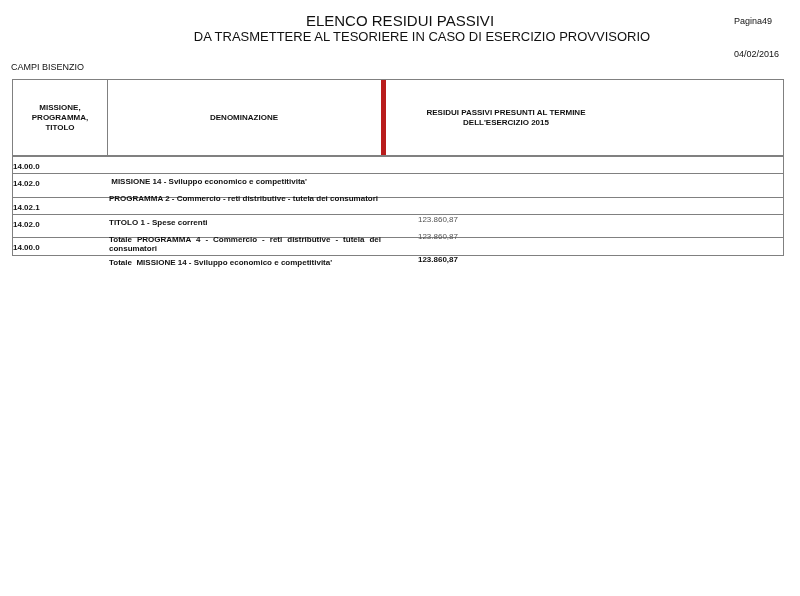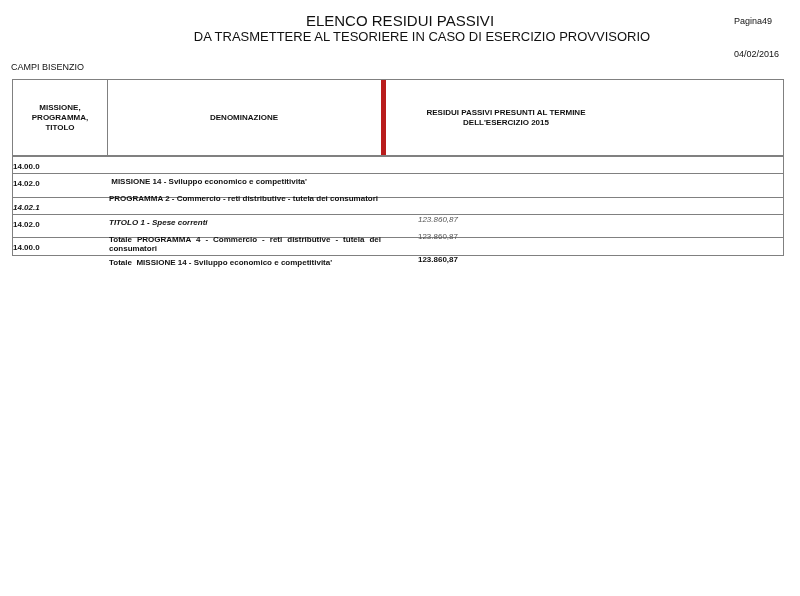--- a/index.html
+++ b/index.html
@@ -19,21 +19,21 @@
   .hdr .c1 { left:0; width:94px; border-right:1px solid #808080; }
   .hdr .c2 { left:94px; width:274px; border-right:5px solid #b91c1c; }
   .hdr .c3 { left:369px; width:248px; }
 
   .row { position:relative; border-bottom:1px solid #808080; font-size:8px; }
   .row:last-child { border-bottom:none; }
   .row .code { position:absolute; left:0; width:94px; text-align:left; top:5px; font-weight:bold; }
   .row .den { position:absolute; left:96px; width:272px; top:4px; line-height:9px; font-weight:bold; text-align:justify;margin-top:16px; }
   .row .val { position:absolute; left:369px; width:76px; top:5px; text-align:right; color:#555;margin-top:12px; }
   .row .val.bold { color:#111; font-weight:bold; }
-  .r1 { height:16px; } .r2 { height:23px; } .r3 { height:16px;font-style:italic; } .r4 { height:16px; }
+  .r1 { height:16px; } .r2 { height:23px; } .r3 { height:16px; } .r4 { height:16px; }
   .r5 { height:22px; } .r6 { height:17px; }
   .r2 .den, .r5 .den { text-align-last:left; }
 </style>
 </head>
 <body>
 
 <div class="title1">ELENCO RESIDUI PASSIVI</div>
 <div class="title2">DA TRASMETTERE AL TESORIERE IN CASO DI ESERCIZIO PROVVISORIO</div>
 <div class="page">
   <span>Pagina</span><span class="num">49</span>

